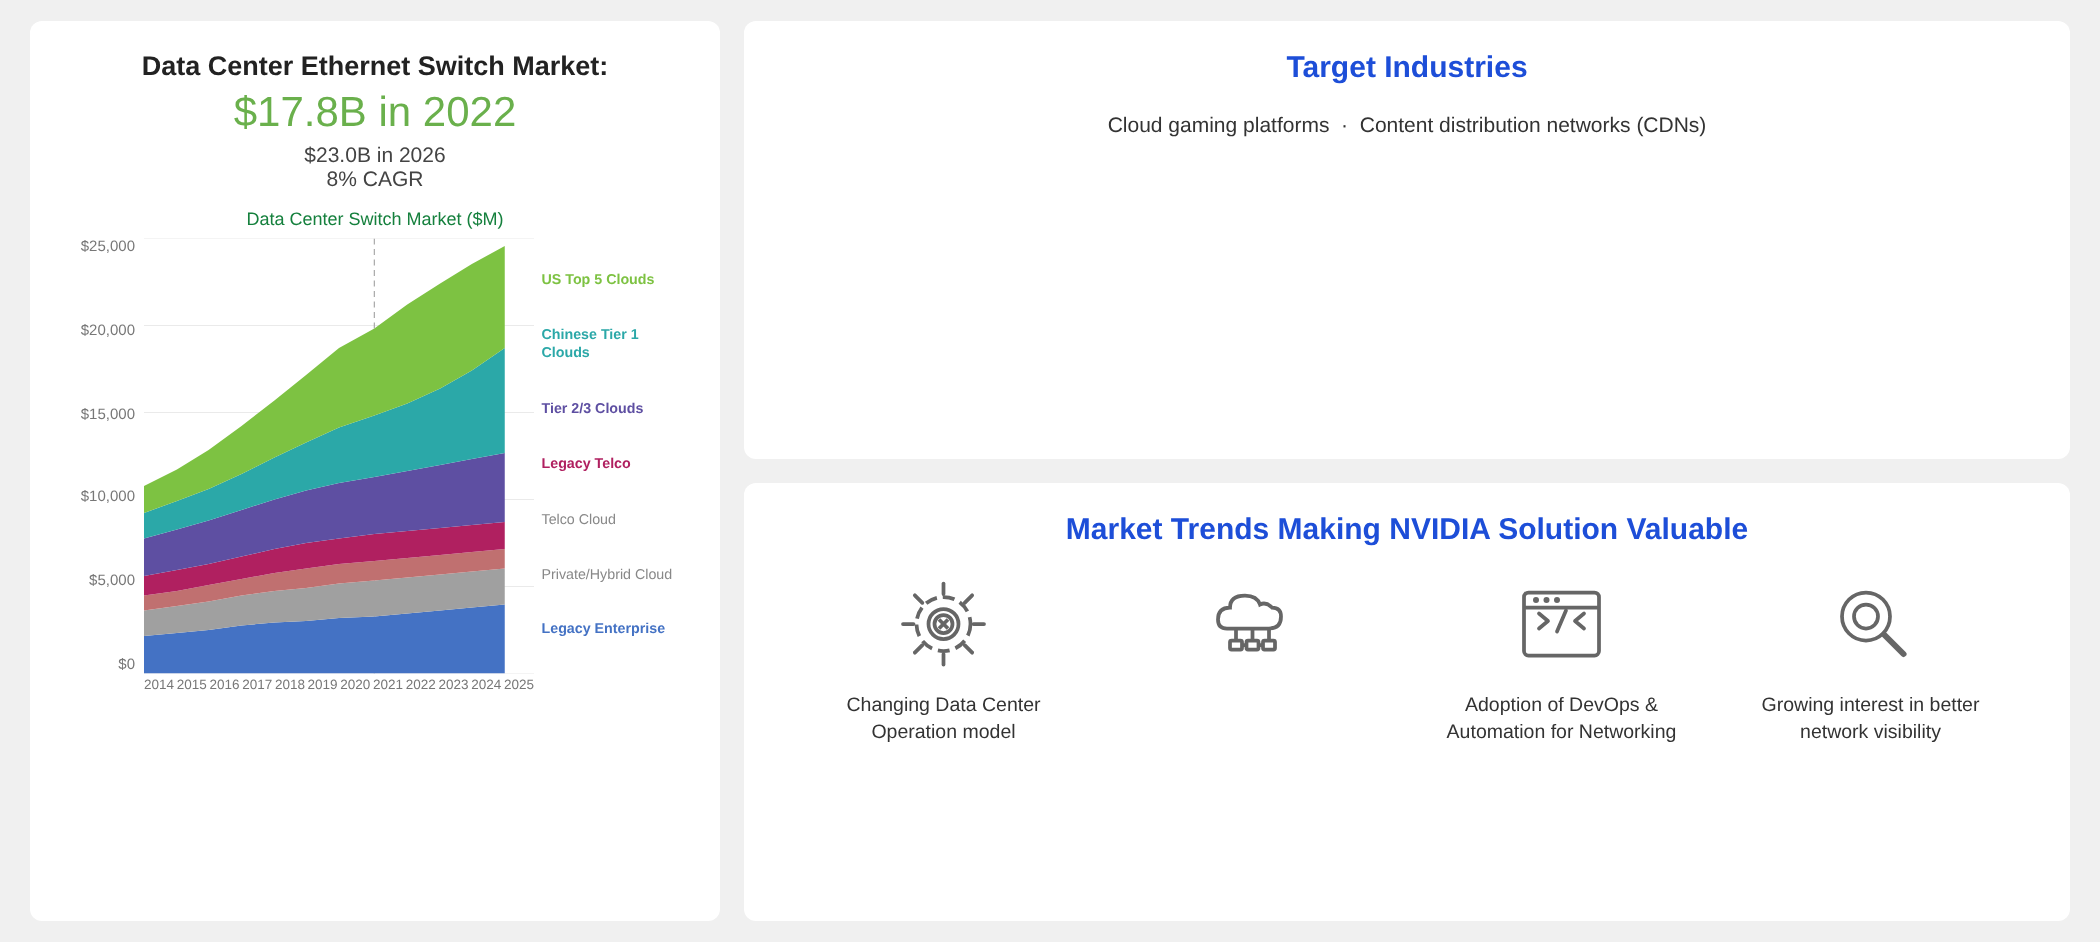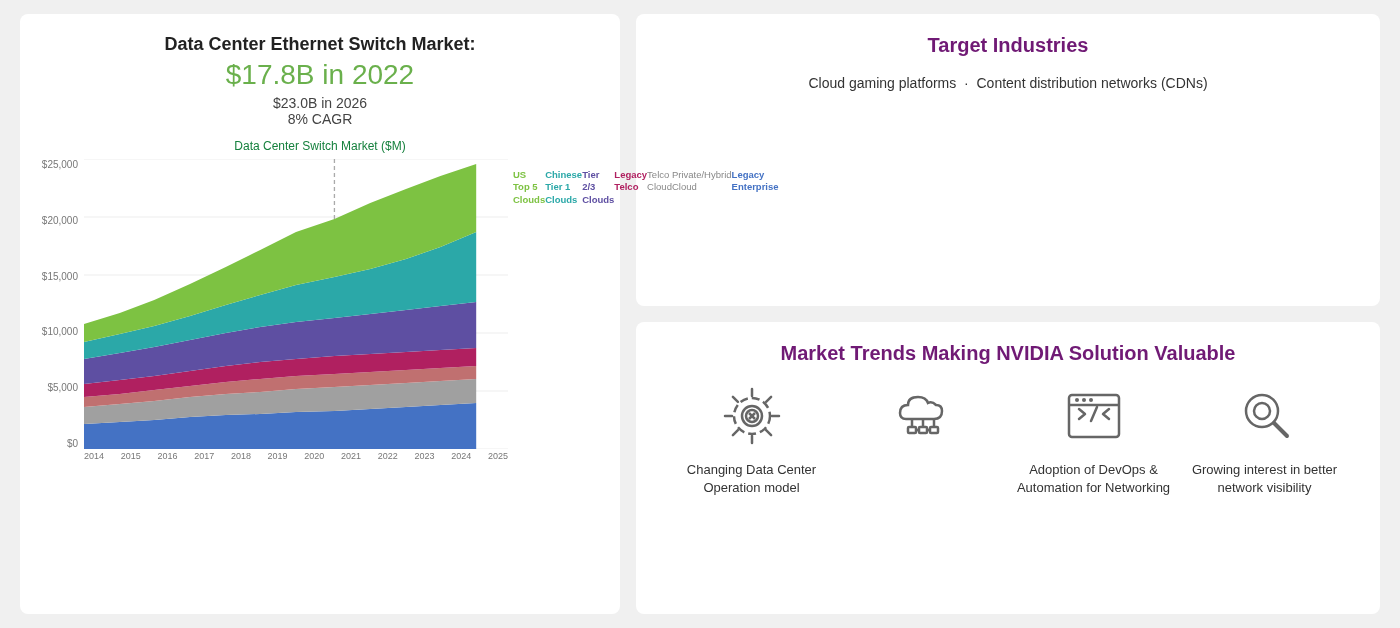--- a/index.html
+++ b/index.html
@@ -15,22 +15,22 @@
     }
     .container {
       display: flex;
       width: 1360px;
       height: 600px;
       gap: 16px;
     }
     .left-panel {
       background: #fff;
       border-radius: 8px;
-      padding: 20px 12px;
-      width: 600px;
+      padding: 20px 24px;
+      width: 460px;
       flex-shrink: 0;
       display: flex;
       flex-direction: column;
     }
     .right-panel {
       display: flex;
       flex-direction: column;
       gap: 16px;
       flex: 1;
     }
@@ -105,21 +105,21 @@
       top: 0;
       bottom: 30px;
     }
     .legend-area {
       position: absolute;
       right: 0;
       top: 0;
       bottom: 30px;
       width: 95px;
       display: flex;
-      flex-direction: row;
+      flex-direction: column;
       justify-content: space-around;
       padding: 10px 0;
     }
     .legend-item {
       font-size: 9.5px;
       line-height: 1.3;
     }
     .x-axis {
       position: absolute;
       left: 52px;
@@ -132,21 +132,21 @@
     }
     .x-label {
       font-size: 9px;
       color: #777;
     }
 
     
     .section-title {
       font-size: 20px;
       font-weight: 700;
-      color: #701a75;
+      color: #1d4ed8;
       text-align: center;
       margin-bottom: 16px;
     }
     .industry-row {
       text-align: center;
       font-size: 14px;
       color: #333;
       margin: 10px 0;
       line-height: 1.5;
     }

